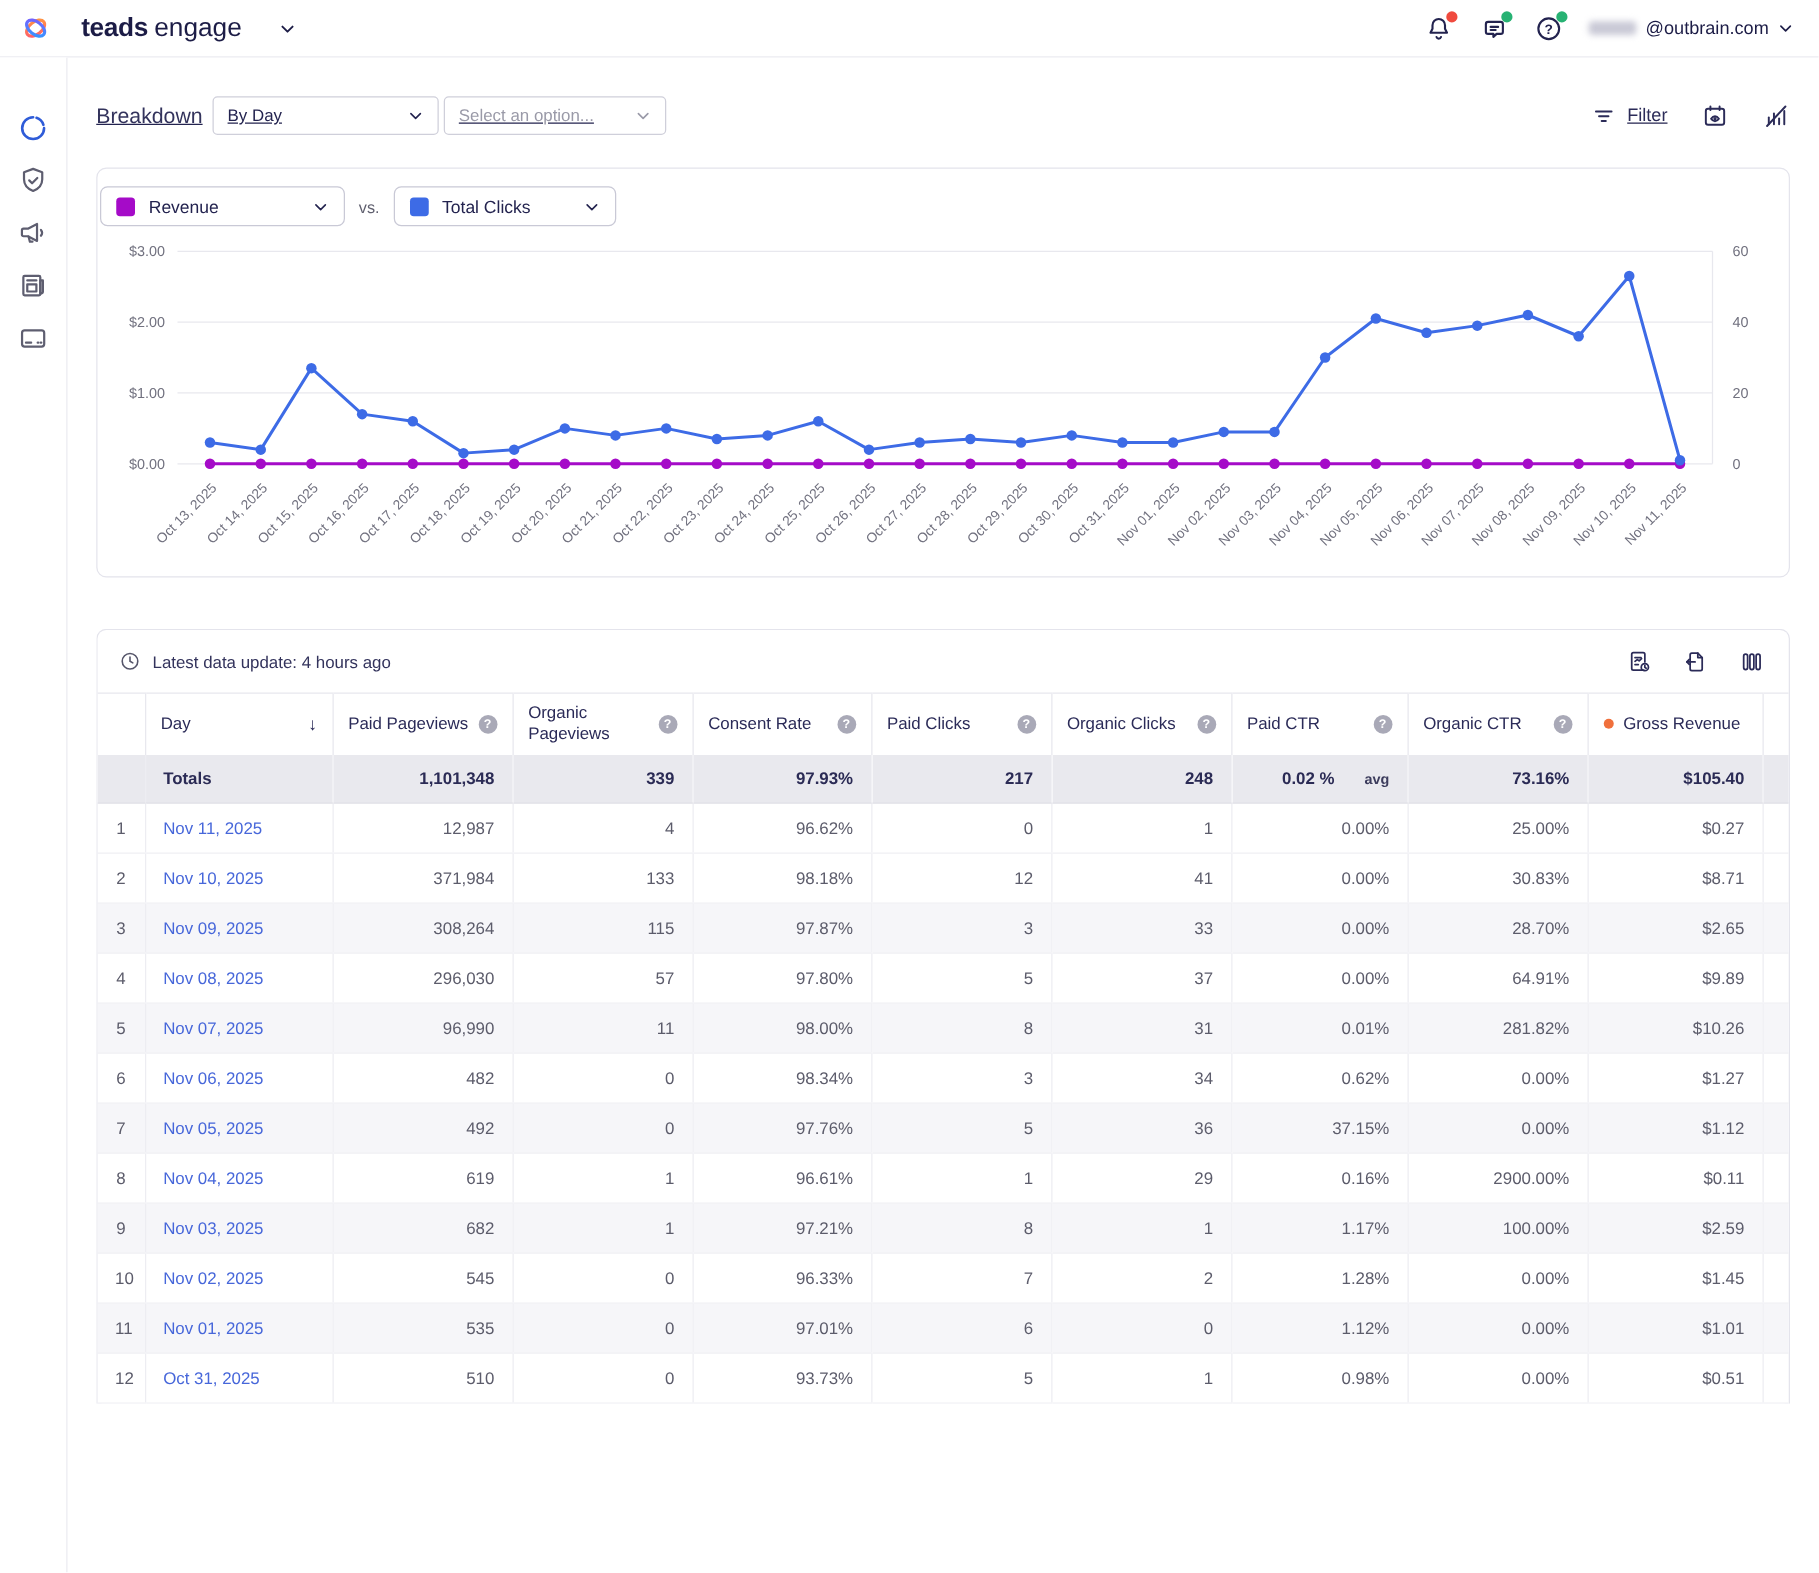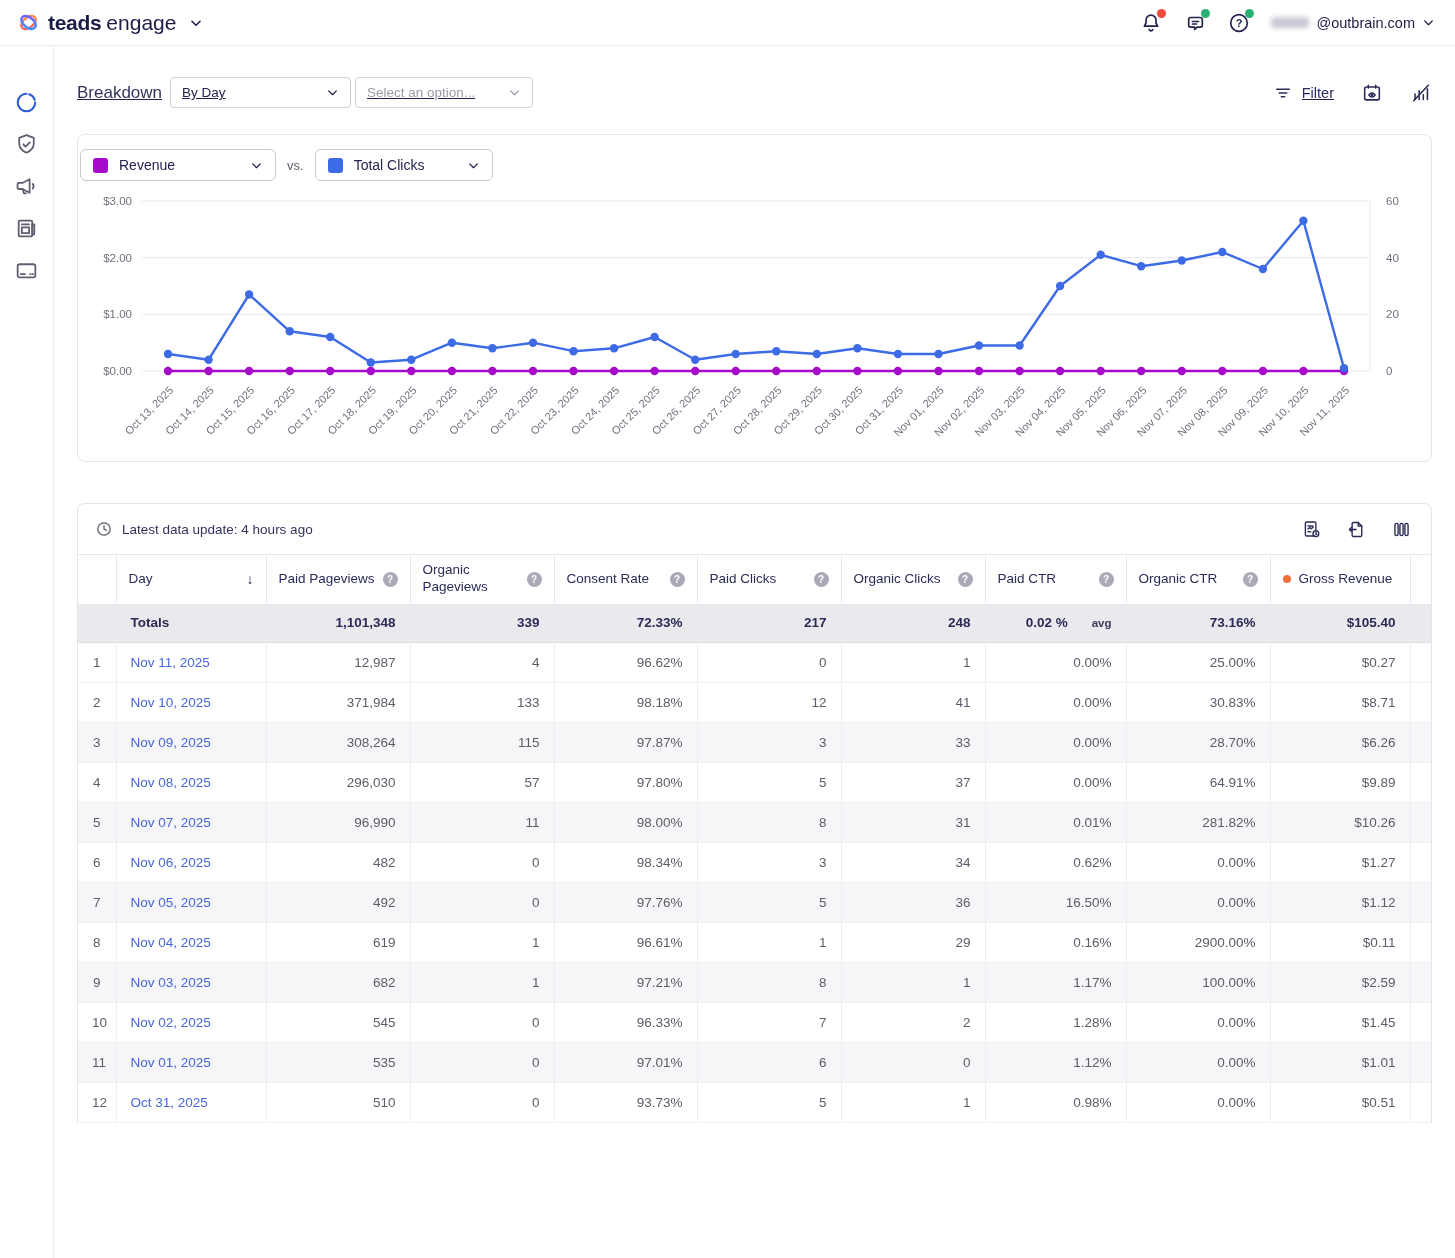--- a/index.html
+++ b/index.html
@@ -2,21 +2,21 @@
 <html><head>
 <meta charset="utf-8">
 <style>
   * { box-sizing: border-box; margin: 0; padding: 0; }
   html,body { width:1455px; height:1258px; overflow:hidden; background:#fff;
     font-family:"Liberation Sans", sans-serif; color:#23234f; }
 
   
   .topbar { height:46px; display:flex; align-items:center; justify-content:space-between;
     padding:0 20px 0 16px; border-bottom:1px solid #ebebf1; background:#fff; }
-  .brand { display:flex; align-items:center; gap:7px; }
+  .brand { display:flex; align-items:center; gap:24px; }
   .brand-text { font-size:21px; color:#1c1c46; display:flex; align-items:baseline; }
   .brand-bold { font-weight:800; letter-spacing:-0.3px; }
   .brand-light { font-weight:400; margin-left:5px; }
   .chev { display:inline-flex; align-items:center; }
   .topbar-right { display:flex; align-items:center; gap:20px; }
   .icon-btn { position:relative; width:24px; height:24px; color:#23234f; cursor:pointer; }
   .badge { position:absolute; top:-2px; right:-3px; width:9px; height:9px; border-radius:50%; }
   .badge.red { background:#f04a3e; } .badge.green { background:#27b273; }
   .user-menu { display:flex; align-items:center; gap:7px; font-size:14.5px; color:#1c1c46; cursor:pointer; }
   .redacted { width:38px; height:11px; background:#c9c9d6; border-radius:3px; filter:blur(2.5px); }
@@ -502,21 +502,21 @@
               </th>
               <th></th>
             </tr>
           </thead>
         <tbody id="tbody">
             <tr class="totals-row">
               <td class="row-num"></td>
               <td>Totals</td>
               <td class="num">1,101,348</td>
               <td class="num">339</td>
-              <td class="num">72.33%</td>
+              <td class="num">97.93%</td>
               <td class="num">217</td>
               <td class="num">248</td>
               <td class="num">0.02 %<span class="avg-suffix">avg</span></td>
               <td class="num">73.16%</td>
               <td class="num">$105.40</td>
               <td></td>
             </tr>
             <tr>
               <td class="row-num">1</td>
               <td><a class="day-link" href="#">Nov 11, 2025</a></td>
@@ -546,21 +546,21 @@
             <tr class="alt">
               <td class="row-num">3</td>
               <td><a class="day-link" href="#">Nov 09, 2025</a></td>
               <td class="num">308,264</td>
               <td class="num">115</td>
               <td class="num">97.87%</td>
               <td class="num">3</td>
               <td class="num">33</td>
               <td class="num">0.00%</td>
               <td class="num">28.70%</td>
-              <td class="num">$6.26</td>
+              <td class="num">$2.65</td>
               <td></td>
             </tr>
             <tr>
               <td class="row-num">4</td>
               <td><a class="day-link" href="#">Nov 08, 2025</a></td>
               <td class="num">296,030</td>
               <td class="num">57</td>
               <td class="num">97.80%</td>
               <td class="num">5</td>
               <td class="num">37</td>
@@ -596,21 +596,21 @@
               <td></td>
             </tr>
             <tr class="alt">
               <td class="row-num">7</td>
               <td><a class="day-link" href="#">Nov 05, 2025</a></td>
               <td class="num">492</td>
               <td class="num">0</td>
               <td class="num">97.76%</td>
               <td class="num">5</td>
               <td class="num">36</td>
-              <td class="num">16.50%</td>
+              <td class="num">37.15%</td>
               <td class="num">0.00%</td>
               <td class="num">$1.12</td>
               <td></td>
             </tr>
             <tr>
               <td class="row-num">8</td>
               <td><a class="day-link" href="#">Nov 04, 2025</a></td>
               <td class="num">619</td>
               <td class="num">1</td>
               <td class="num">96.61%</td>

